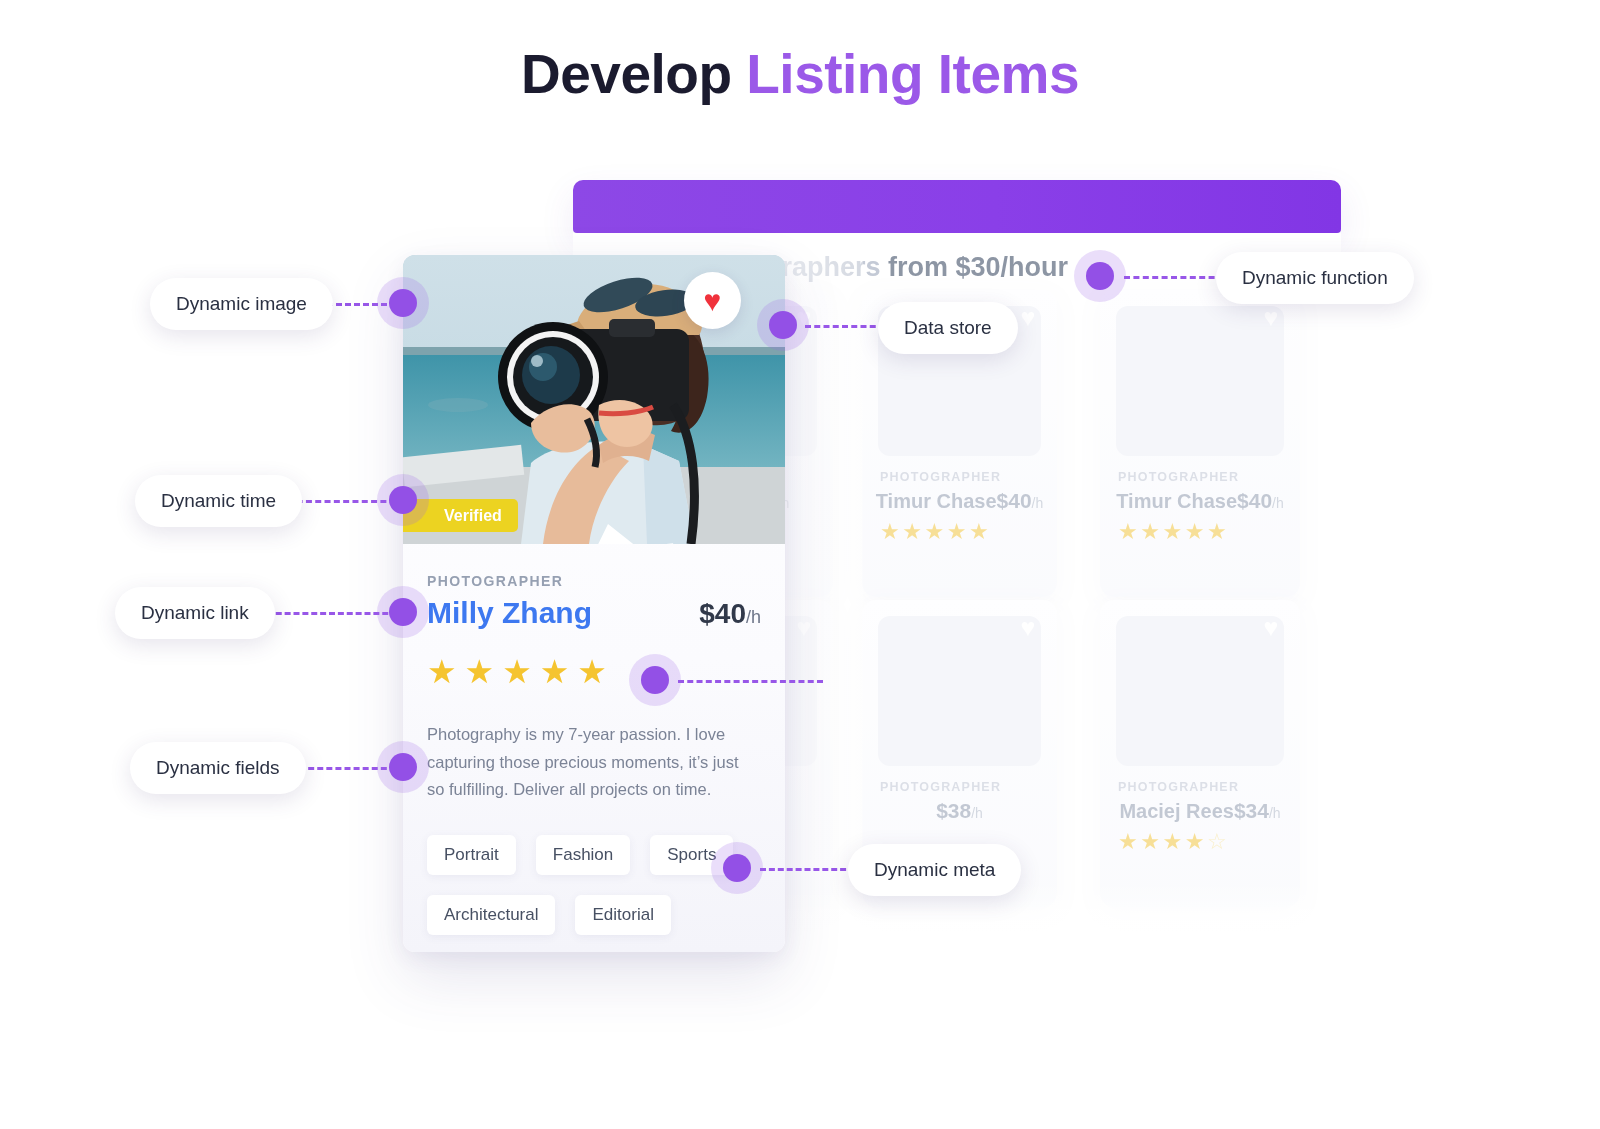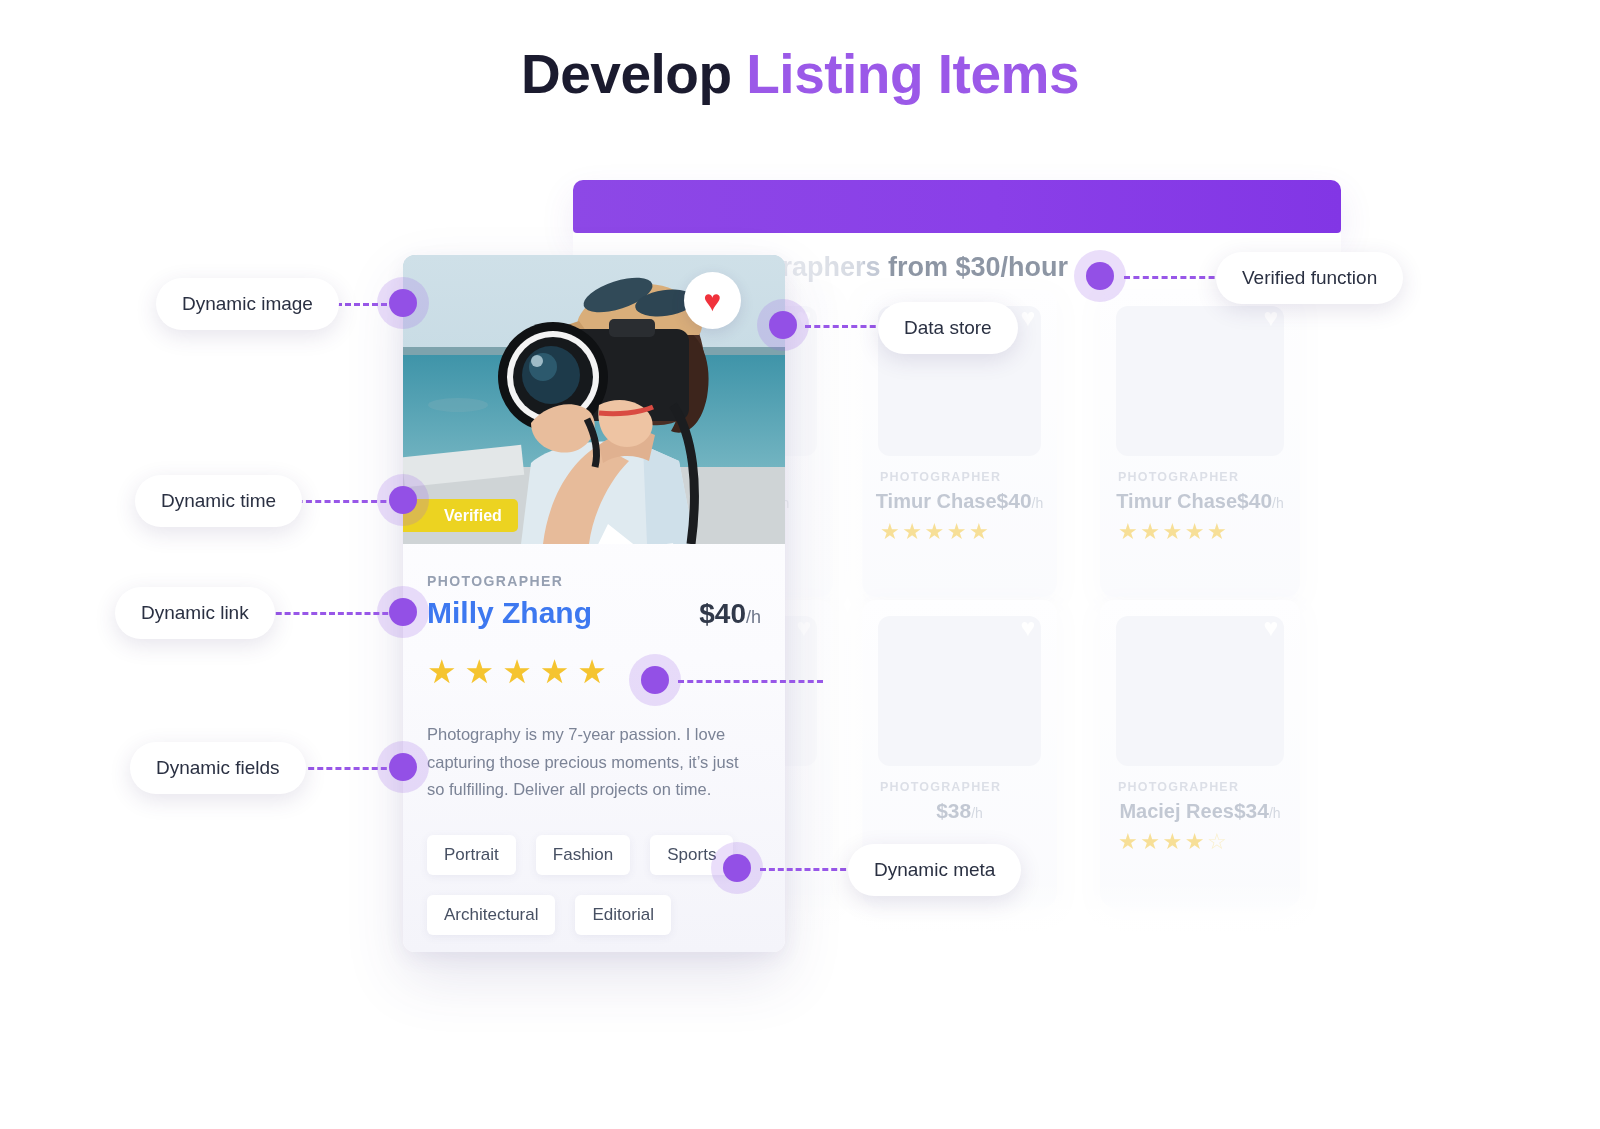--- a/index.html
+++ b/index.html
@@ -515,41 +515,41 @@
         <span class="tag">Fashion</span>
         <span class="tag">Sports</span>
         <span class="tag">Architectural</span>
         <span class="tag">Editorial</span>
       </div>
     </div>
   </div>
 
   <div class="dotline" style="left:300px; top:303px; width:105px;"></div>
   <div class="dot" style="left:377px; top:277px;"></div>
-  <div class="callout" style="left:156px; top:278px;">Dynamic image</div>
+  <div class="callout" style="left:150px; top:278px;">Dynamic image</div>
 
   <div class="dotline" style="left:278px; top:500px; width:127px;"></div>
   <div class="dot" style="left:377px; top:474px;"></div>
   <div class="callout" style="left:135px; top:475px;">Dynamic time</div>
 
   <div class="dotline" style="left:258px; top:612px; width:148px;"></div>
   <div class="dot" style="left:377px; top:586px;"></div>
   <div class="callout" style="left:115px; top:587px;">Dynamic link</div>
 
   <div class="dotline" style="left:290px; top:767px; width:115px;"></div>
   <div class="dot" style="left:377px; top:741px;"></div>
   <div class="callout" style="left:130px; top:742px;">Dynamic fields</div>
 
   <div class="dotline" style="left:805px; top:325px; width:80px;"></div>
   <div class="dot" style="left:757px; top:299px;"></div>
   <div class="callout" style="left:878px; top:302px;">Data store</div>
 
   <div class="dotline" style="left:1124px; top:276px; width:100px;"></div>
   <div class="dot" style="left:1074px; top:250px;"></div>
-  <div class="callout" style="left:1216px; top:252px;">Verified function</div>
+  <div class="callout" style="left:1216px; top:252px;">Dynamic function</div>
 
   <div class="dotline" style="left:678px; top:680px; width:145px;"></div>
   <div class="dot" style="left:629px; top:654px;"></div>
 
   <div class="dotline" style="left:760px; top:868px; width:95px;"></div>
   <div class="dot" style="left:711px; top:842px;"></div>
   <div class="callout" style="left:848px; top:844px;">Dynamic meta</div>
 
 </div>
 

